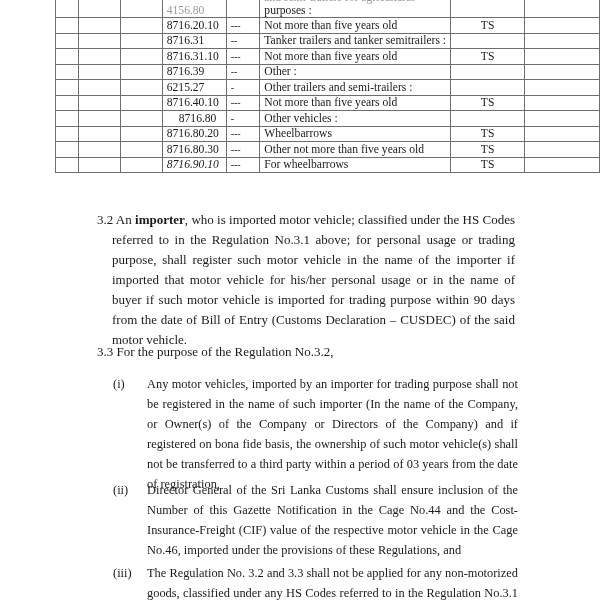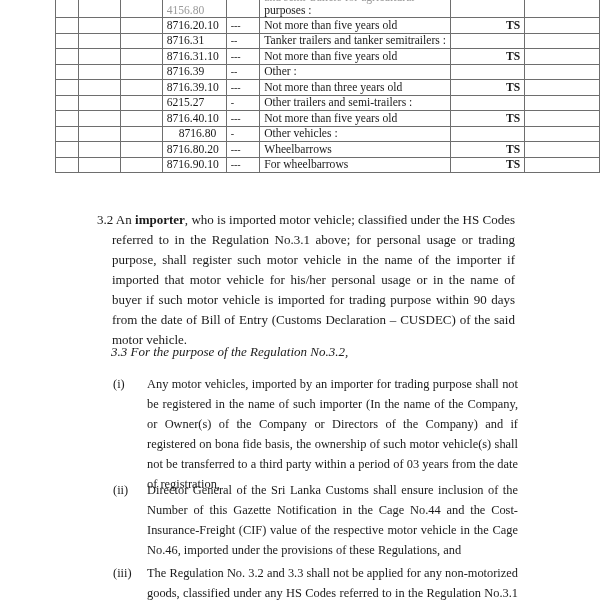--- a/index.html
+++ b/index.html
@@ -20,32 +20,32 @@
     border: 1px solid #6e6e6e;
     padding: 0 4px; height: 14.5px; vertical-align: middle;
     white-space: nowrap;
   }
   table.hs tr.tall td { height: 30px; vertical-align: bottom; }
   td.c0 { width: 19px; }
   td.c1 { width: 45px; }
   td.c2 { width: 45px; }
   td.c3 { width: 30px; text-align: left; font-size: 10px; }
   td.c4 { width: 135px; }
-  td.c5 { width: 84px; text-align: right; font-weight: bold; }
+  td.c5 { width: 84px; text-align: center; font-weight: normal; }
   td.c6 { width: 90px; }
   .cut { color: #9a9a9a; }
 
   
   .para {
     position: absolute; font-size: 13px; line-height: 20px;
     text-align: justify;
   }
   .p32 { left: 97px; top: 210px; width: 418px; }
   .p32 .body { text-indent: -15px; padding-left: 15px; display: block; }
-  .p33 { left: 111px; top: 342px; width: 420px; font-style: italic; }
+  .p33 { left: 97px; top: 342px; width: 420px; }
   .item { position: absolute; left: 113px; width: 405px; font-size: 12.4px; line-height: 20px; text-align: justify; }
   .item .num { position: absolute; left: 0; top: 0; }
   .item .txt { display: block; margin-left: 34px; }
   b { font-weight: bold; }
 </style>
 </head>
 <body>
 
 <div class="page">
 
@@ -99,30 +99,20 @@
             <td class="c2b" style="width: 44px;">8716.39</td>
             <td class="c3">--</td>
             <td class="c4">Other :</td>
             <td class="c5"></td>
             <td class="c6"></td>
           </tr>
           <tr>
             <td class="c0"></td>
             <td class="c1"></td>
             <td class="c2"></td>
-            <td class="c2b" style="width: 44px;">8716.39.10</td>
-            <td class="c3">---</td>
-            <td class="c4">Not more than three years old</td>
-            <td class="c5">TS</td>
-            <td class="c6"></td>
-          </tr>
-          <tr>
-            <td class="c0"></td>
-            <td class="c1"></td>
-            <td class="c2"></td>
             <td class="c2b" style="width: 44px;">6215.27</td>
             <td class="c3">-</td>
             <td class="c4">Other trailers and semi-trailers :</td>
             <td class="c5"></td>
             <td class="c6"></td>
           </tr>
           <tr>
             <td class="c0"></td>
             <td class="c1"></td>
             <td class="c2"></td>
@@ -149,21 +139,31 @@
             <td class="c2b" style="width: 44px;">8716.80.20</td>
             <td class="c3">---</td>
             <td class="c4">Wheelbarrows</td>
             <td class="c5">TS</td>
             <td class="c6"></td>
           </tr>
           <tr>
             <td class="c0"></td>
             <td class="c1"></td>
             <td class="c2"></td>
-            <td class="c2b" style="width: 44px;">8716.90.10</td>
+            <td class="c2b" style="width: 44px;">8716.80.30</td>
+            <td class="c3">---</td>
+            <td class="c4">Other not more than five years old</td>
+            <td class="c5">TS</td>
+            <td class="c6"></td>
+          </tr>
+          <tr>
+            <td class="c0"></td>
+            <td class="c1"></td>
+            <td class="c2"></td>
+            <td class="c2b" style="width: 44px; font-style: italic;">8716.90.10</td>
             <td class="c3">---</td>
             <td class="c4">For wheelbarrows</td>
             <td class="c5">TS</td>
             <td class="c6"></td>
           </tr>
         </tbody>
     </table>
   </div>
 
   <div class="para p32">

